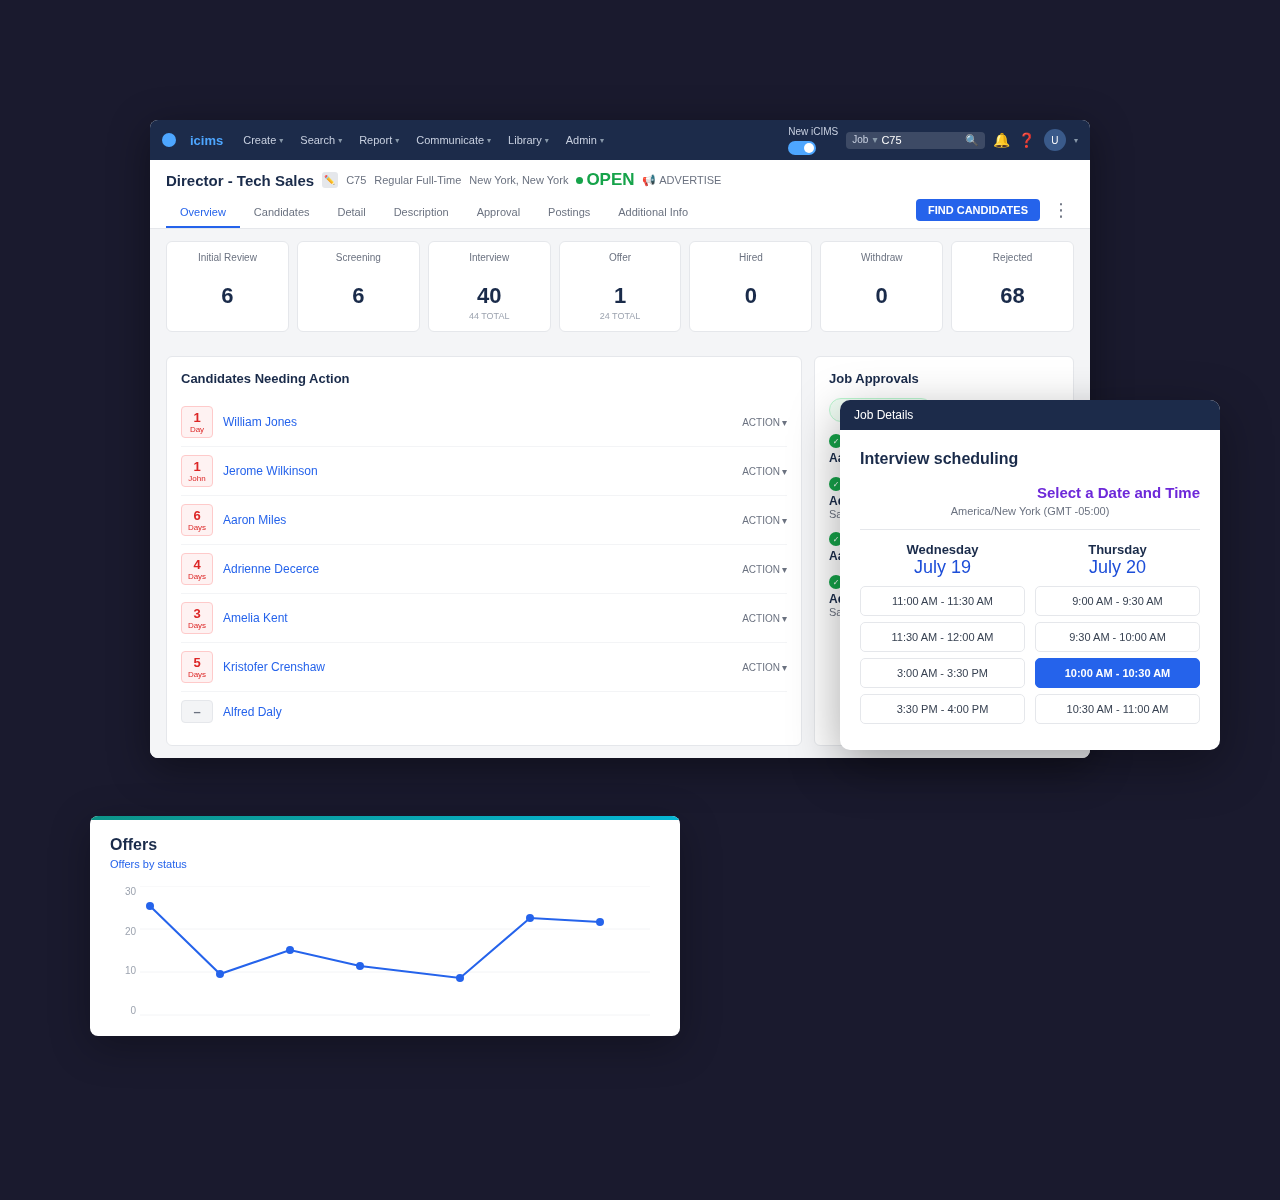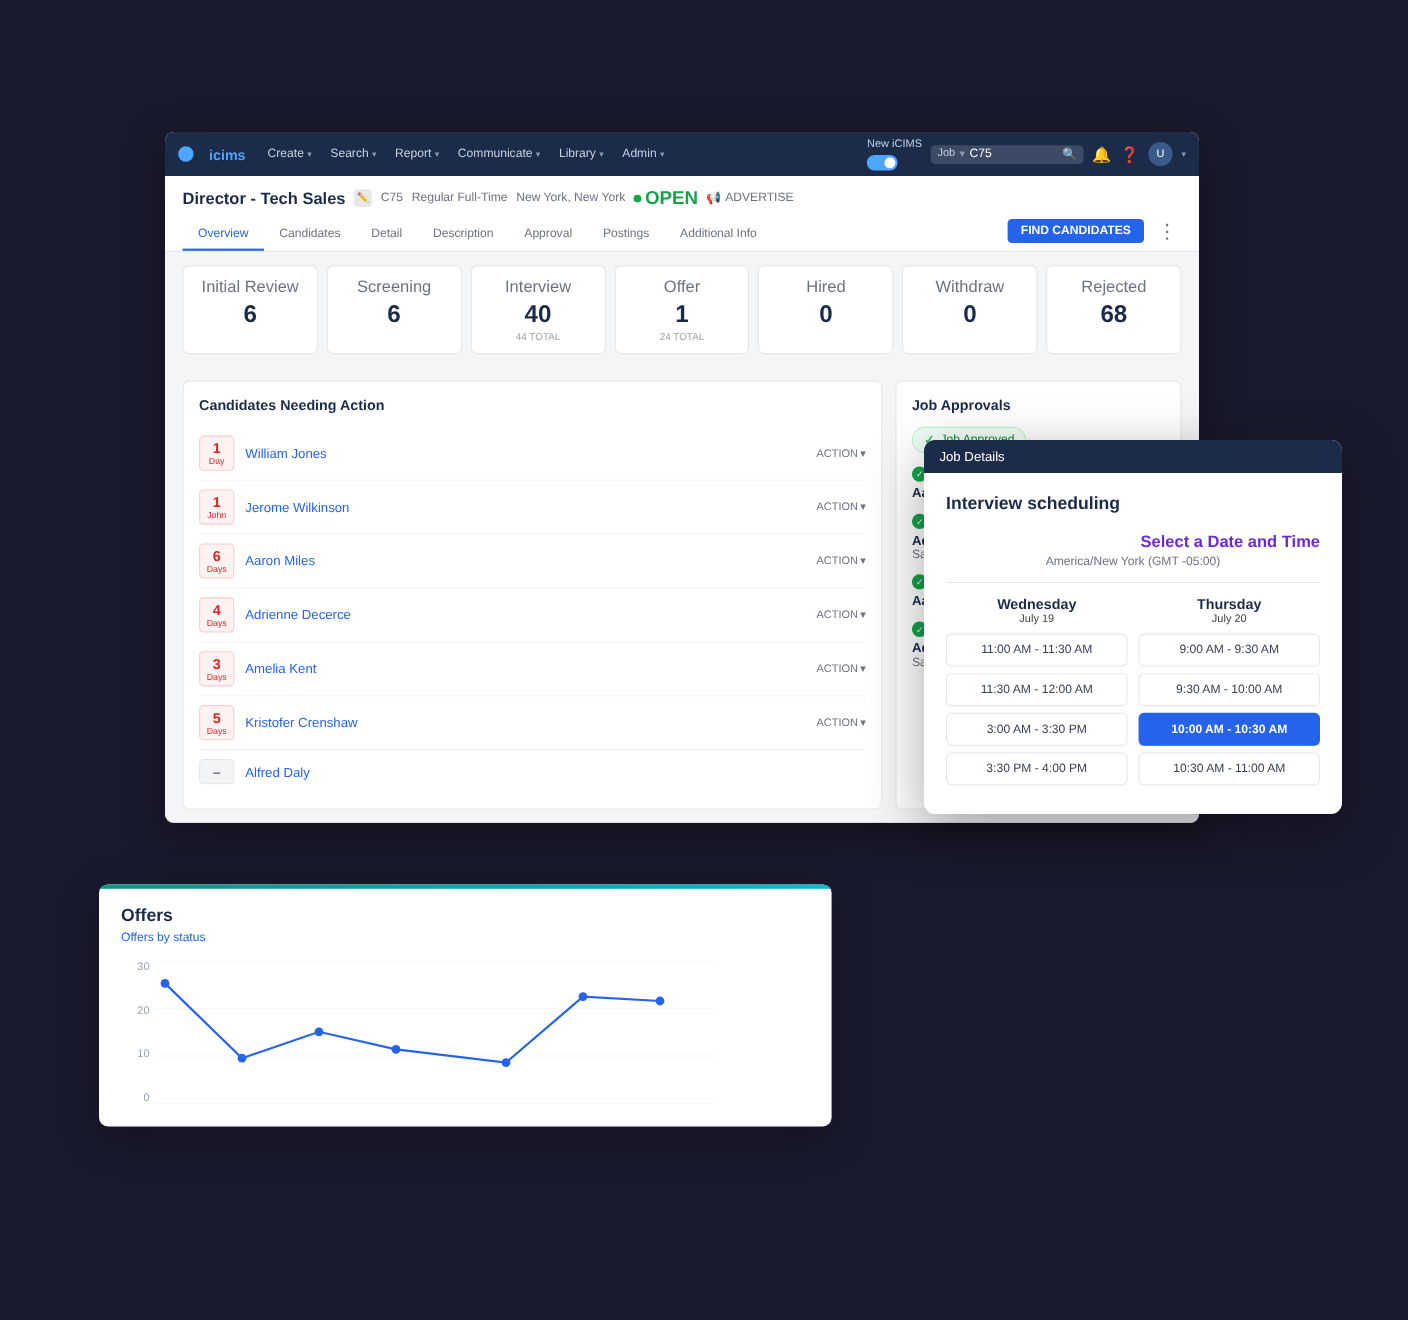--- a/index.html
+++ b/index.html
@@ -236,23 +236,23 @@
     }
     .stat-card {
       background: white;
       border: 1px solid #e5e7eb;
       border-radius: 6px;
       padding: 10px 14px;
       flex: 1;
       text-align: center;
     }
     .stat-label {
-      font-size: 15px;
+      font-size: 10px;
       color: #6b7280;
-      margin-bottom: 4px;
+      margin-bottom: 20px;
     }
     .stat-value {
       font-size: 22px;
       font-weight: 700;
       color: #1a2b4a;
     }
     .stat-total {
       font-size: 9px;
       color: #9ca3af;
       margin-top: 2px;
@@ -378,23 +378,23 @@
       color: #1a2b4a;
     }
     .approver-title {
       font-size: 11px;
       color: #6b7280;
     }
 
     
     .offers-window {
       position: absolute;
-      bottom: 76px;
+      bottom: 64px;
       left: 0px;
-      width: 666px;
+      width: 590px;
       background: white;
       border-radius: 8px;
       box-shadow: 0 10px 40px rgba(0,0,0,0.3);
       padding: 20px;
       overflow: hidden;
     }
     .offers-window::before {
       content: '';
       position: absolute;
       top: 0; left: 0; right: 0;
@@ -487,22 +487,22 @@
     .day-col-header {
       text-align: center;
       margin-bottom: 8px;
     }
     .day-name {
       font-size: 13px;
       font-weight: 700;
       color: #1a2b4a;
     }
     .day-date {
-      font-size: 10px;
-      color: #404040;
+      font-size: 18px;
+      color: #1d4ed8;
     }
     .time-slot {
       border: 1px solid #e5e7eb;
       border-radius: 5px;
       padding: 8px 6px;
       text-align: center;
       font-size: 11px;
       color: #374151;
       margin-bottom: 6px;
       cursor: pointer;

